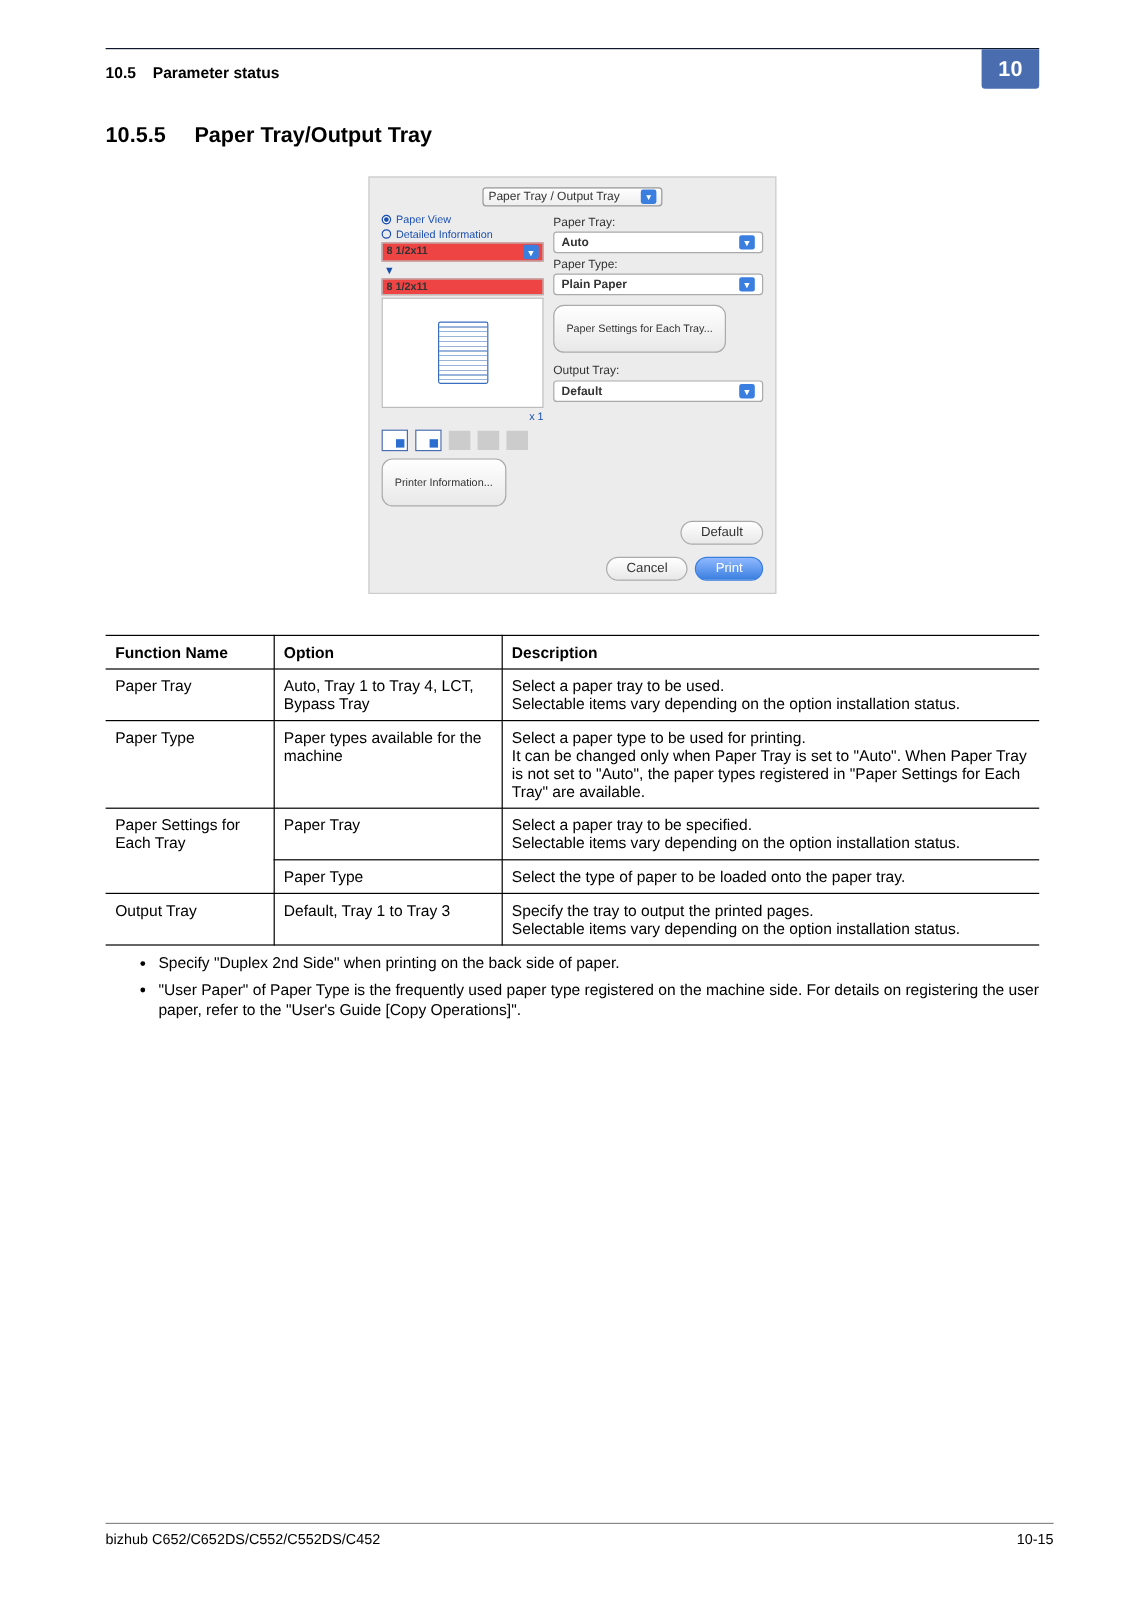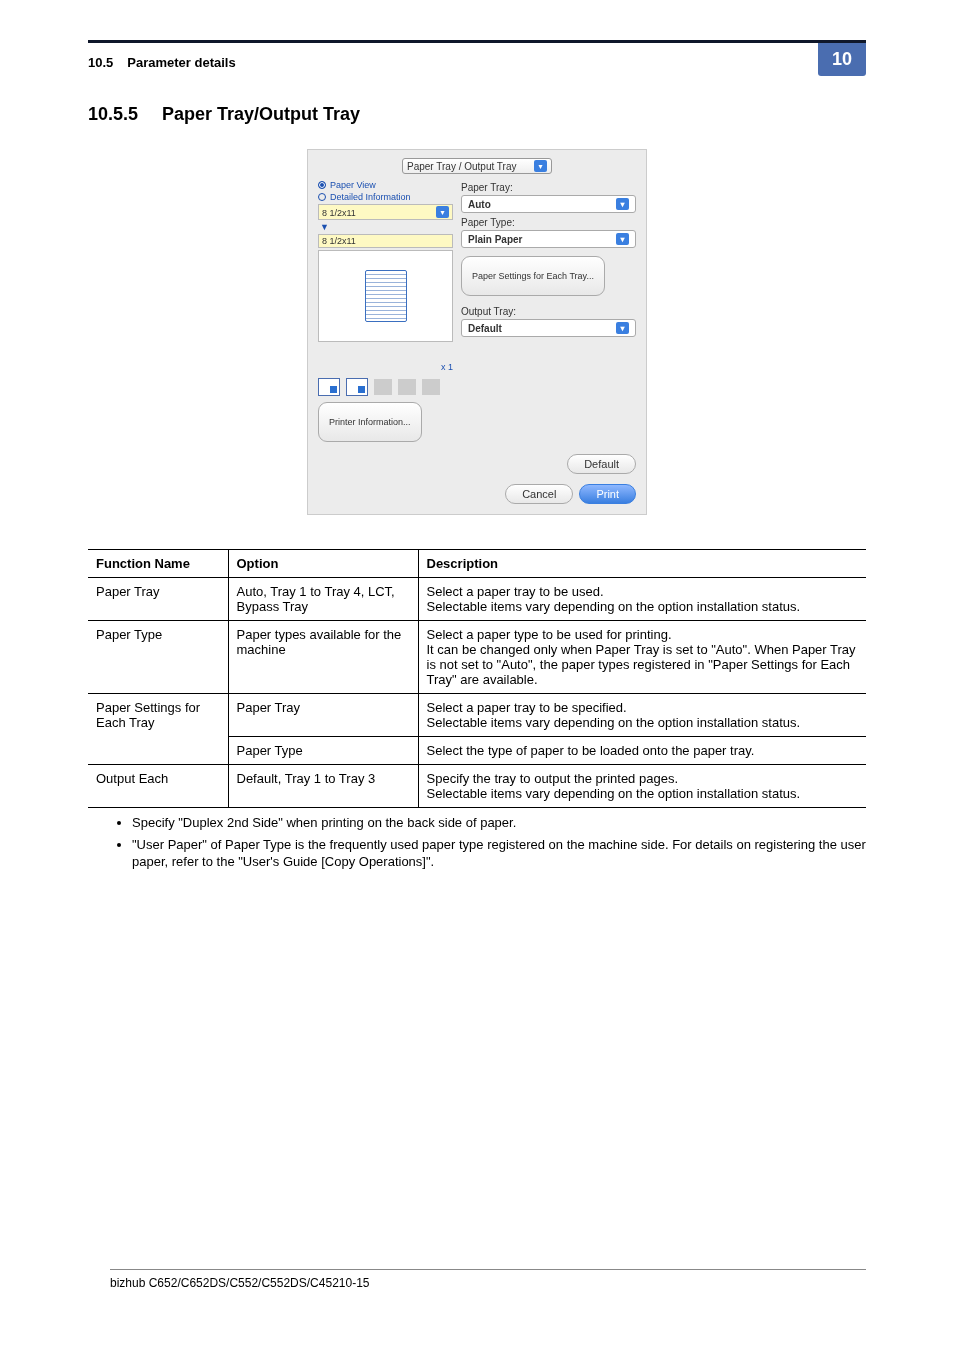--- a/index.html
+++ b/index.html
@@ -13,21 +13,21 @@
   }
   .page {
     padding: 40px 88px 20px 88px;
     position: relative;
     min-height: 1310px;
   }
   
   .hdr {
     display: flex;
     align-items: center;
-    border-top: 3px solid #0f172a;
+    border-top: 1px solid #0f172a;
     margin-bottom: 28px;
     padding-top:6px;
   }
   .hdr-left { font-weight: bold; font-size: 13px; }
   .hdr-sec { margin-right: 14px; }
   .hdr-chapter {
     margin-left: auto;
     background: #4a6db0;
     color: #fff;
     font-weight: bold;
@@ -63,33 +63,33 @@
     padding:1px 4px; font-size:10px;
     display:flex; justify-content:space-between; align-items:center;
   }
   .panel-columns { display:flex; gap:8px; }
   .left-col { width:138px; }
   .right-col { flex:1; }
   .radio-line { color:#1a4fb0; font-size:9px; margin:2px 0; display:flex; gap:4px; align-items:center;}
   .radio-dot { width:8px; height:8px; border:1px solid #1a4fb0; border-radius:50%; display:inline-block; }
   .radio-dot.on { background:#1a4fb0; box-shadow: inset 0 0 0 1px #fff; }
   .tiny-field {
-    background:#fef9c3; border:1px solid #bbb; font-size:9px; padding:1px 3px; margin-bottom:2px;
-    display:flex; justify-content:space-between; align-items:flex-end;
+    background:#ef4444; border:1px solid #bbb; font-size:9px; padding:1px 3px; margin-bottom:2px;
+    display:flex; justify-content:space-between; align-items:flex-start;font-weight:bold;
   }
   .preview {
     width:100%; height:92px; background:#fff; border:1px solid #bbb;
     display:flex; align-items:flex-end; justify-content:flex-end; padding:4px;
   }
   .preview-inner {
     width:42px; height:52px; border:1px solid #3a6fc0; border-radius:2px;
     background: repeating-linear-gradient(#fff,#fff 3px,#9ab3da 3px,#9ab3da 4px);
     margin:auto;
   }
-  .x1 { text-align:right; font-size:9px; color:#1a4fb0; margin-top:20px; }
+  .x1 { text-align:right; font-size:9px; color:#1a4fb0; margin-top:2px; }
   .icon-row { display:flex; gap:6px; margin-top:6px; align-items:center;}
   .ic-sq { width:22px; height:18px; border:1px solid #4a6db0; background:#fff; position:relative;}
   .ic-sq::after{content:""; position:absolute; right:2px; bottom:2px; width:7px; height:7px; background:#2a6fd0;}
   .ic-gr { width:18px; height:16px; background:#ccc; }
   .pill-btn {
     background: linear-gradient(#fff,#e8e8e8);
     border:1px solid #aaa; border-radius:9px;
     font-size:9px; padding:14px 10px; margin-top:6px;
     display:inline-block; text-align:center;
   }
@@ -125,32 +125,32 @@
   table.func .col2 { width:190px; }
   table.func td.inner-top { border-top:1px solid #000; }
   table.func td.col-sep { border-right:1px solid #000; }
   table.func th.col-sep { border-right:1px solid #000; }
 
   .ref-title { font-size:13px; margin-top:20px; }
   ul.ref { margin:6px 0 0 0; padding-left:44px; }
   ul.ref li { margin-bottom:4px; line-height:1.35; }
 
   .footer {
-    position:absolute; left:88px; right:88px; bottom:20px;
+    position:absolute; left:88px; right:76px; bottom:20px;
     border-top:1px solid #888; padding-top:6px;
-    display:flex; font-size:12px;margin-left:22px;
+    display:flex; justify-content:space-between; font-size:12px;
   }
 </style>
 </head>
 <body>
 
 <div class="page">
   <div class="hdr">
     <span class="hdr-left hdr-sec">10.5</span>
-    <span class="hdr-left">Parameter details</span>
+    <span class="hdr-left">Parameter status</span>
     <span class="hdr-chapter">10</span>
   </div>
 
   <h2 class="section-title">
     <span class="num">10.5.5</span><span>Paper Tray/Output Tray</span>
   </h2>
 
   <div class="dlg-wrap">
     <div class="dlg-top">
       <div style="flex:1"></div>
@@ -242,21 +242,21 @@
       <td class="col-sep" rowspan="2">Paper Settings for Each Tray</td>
       <td class="col-sep">Paper Tray</td>
       <td style="white-space:pre-line">Select a paper tray to be specified.
 Selectable items vary depending on the option installation status.</td>
     </tr>
     <tr>
       <td class="col-sep inner-top">Paper Type</td>
       <td class="inner-top" style="white-space:pre-line">Select the type of paper to be loaded onto the paper tray.</td>
     </tr>
     <tr>
-      <td class="col-sep">Output Each</td>
+      <td class="col-sep">Output Tray</td>
       <td class="col-sep">Default, Tray 1 to Tray 3</td>
       <td style="white-space:pre-line">Specify the tray to output the printed pages.
 Selectable items vary depending on the option installation status.</td>
     </tr>
   </tbody>
     </table>
 
   <ul class="ref">
     <li>Specify "Duplex 2nd Side" when printing on the back side of paper.</li>
     <li>"User Paper" of Paper Type is the frequently used paper type registered on the machine side. For details on registering the user paper, refer to the "User's Guide [Copy Operations]".</li>

